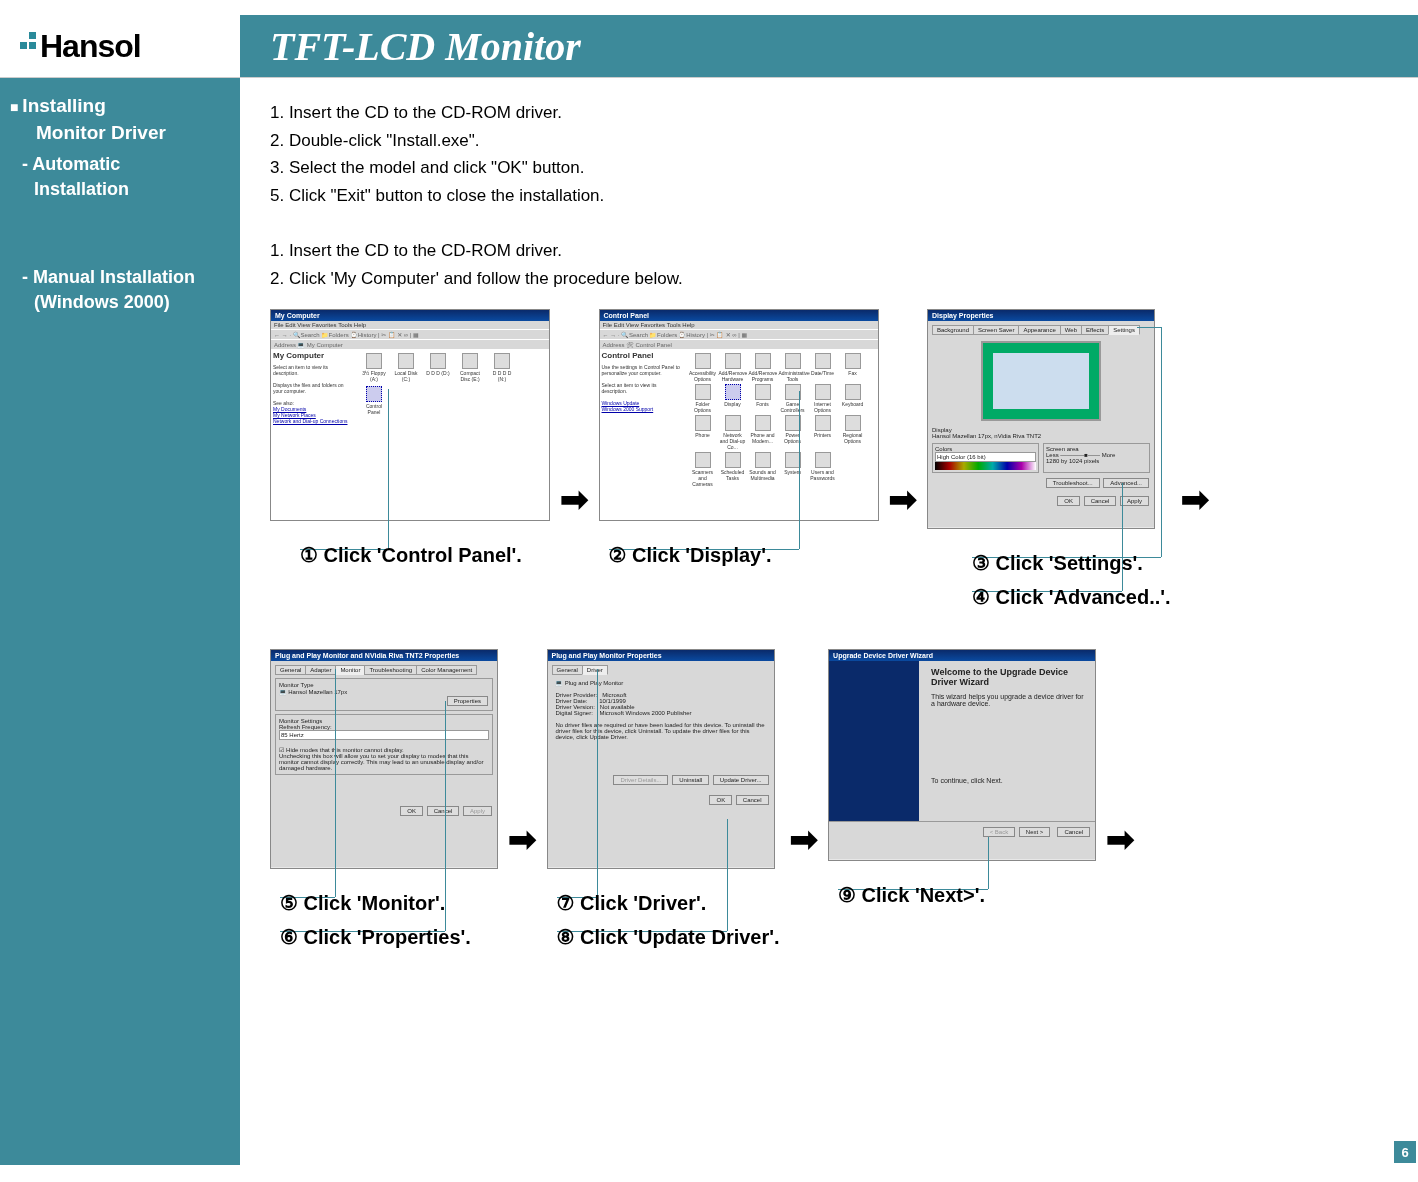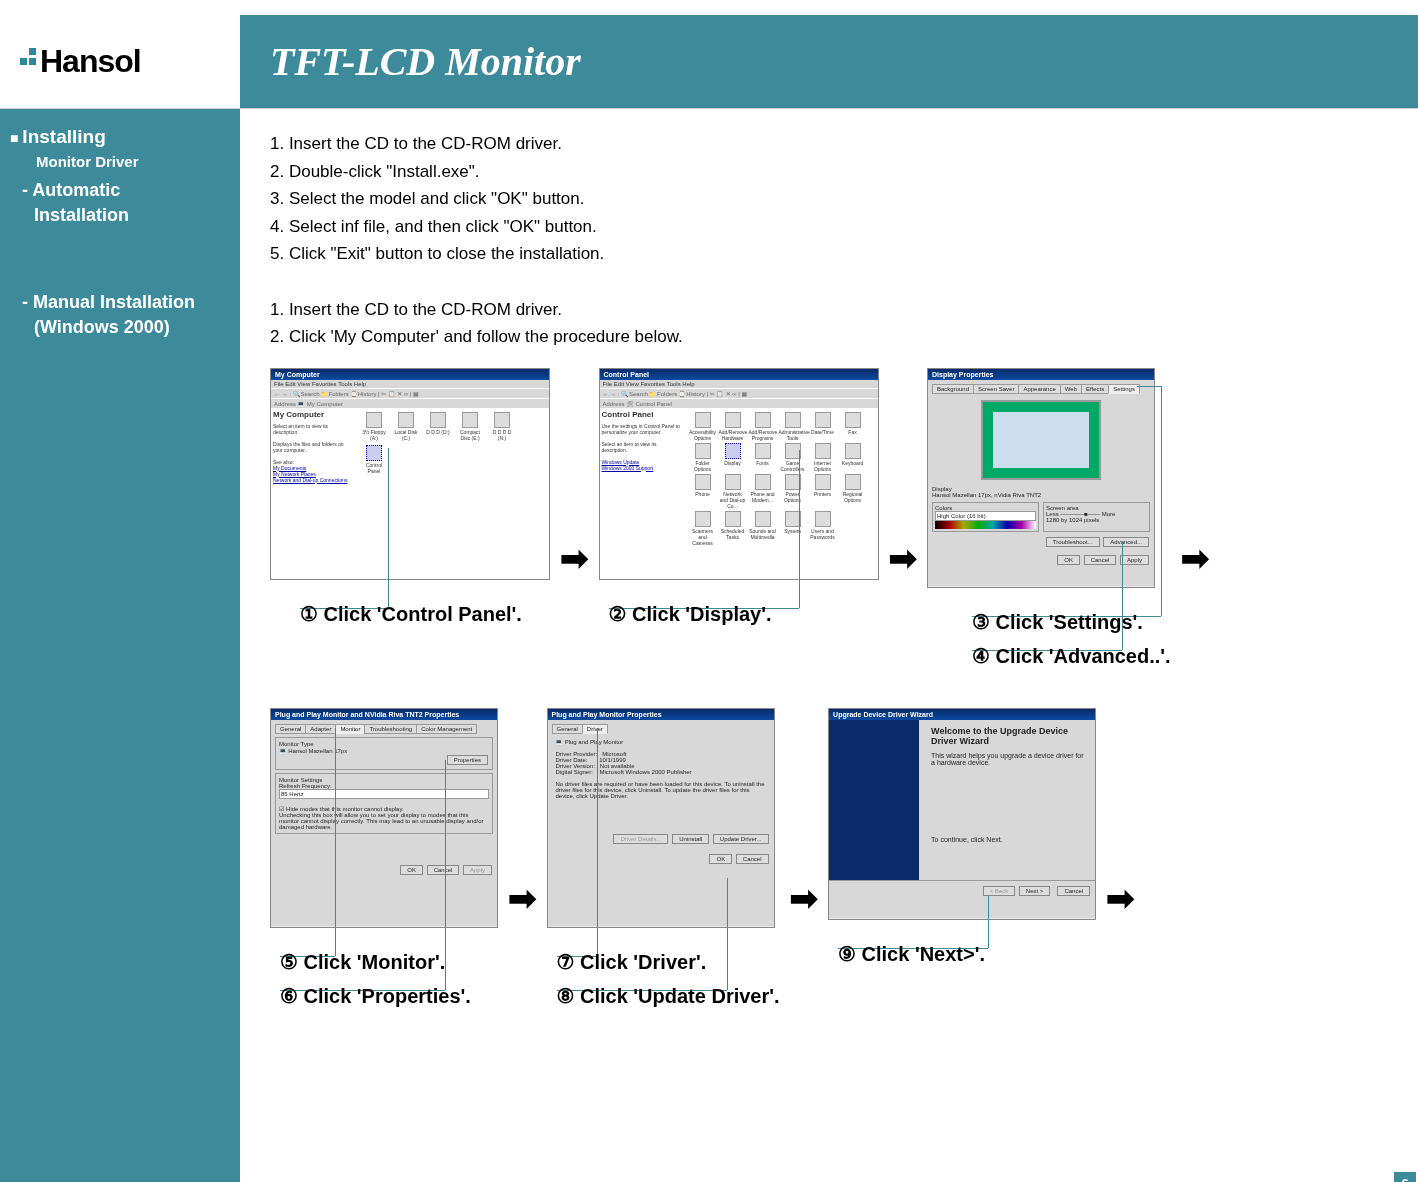--- a/index.html
+++ b/index.html
@@ -6,21 +6,21 @@
   body {
     font-family: Arial, Helvetica, sans-serif;
     background: #ffffff;
     color: #000;
     width: 1418px;
     height: 1182px;
     position: relative;
   }
   .top-bar {
     display: flex;
-    height: 109px;
+    height: 78px;
     border-bottom: 1px solid #ccc;
     padding-top: 15px;
   }
   .logo-cell {
     width: 240px;
     background: #fff;
     display: flex;
     align-items: center;
     padding-left: 20px;
   }
@@ -67,21 +67,21 @@
   .sidebar {
     width: 240px;
     background: #3d8a9a;
     color: #fff;
     padding: 15px 10px;
     font-size: 18px;
     line-height: 1.4;
   }
   .sidebar .sec1 { font-weight: bold; font-size: 19px; }
   .sidebar .sec1::before { content: '■ '; font-size: 14px; }
-  .sidebar .indent { padding-left: 26px; font-weight: bold; font-size: 15px; }
+  .sidebar .indent { padding-left: 26px; font-weight: bold; font-size: 19px; }
   .sidebar .sub { margin-top: 4px; font-weight: bold; font-size: 18px; }
   .sidebar .sub .dash { padding-left: 12px; }
   .sidebar .subline { padding-left: 24px; font-weight: bold; font-size: 18px; }
   .content {
     flex: 1;
     padding: 20px 18px 10px 30px;
     font-size: 17px;
     position: relative;
     border-radius: 26px;
   }
@@ -188,21 +188,20 @@
       <div class="dash">- Manual Installation</div>
     </div>
     <div class="subline">(Windows 2000)</div>
   </div>
 
   <div class="content">
     <div class="steps">
       <p>1. Insert the CD to the CD-ROM driver.</p>
       <p>2. Double-click "Install.exe".</p>
       <p>3. Select the model and click "OK" button.</p>
-      <p>4. Select inf file, and then click "OK" button.</p>
       <p>5. Click "Exit" button to close the installation.</p>
     </div>
 
     <div class="steps steps2">
       <p>1. Insert the CD to the CD-ROM driver.</p>
       <p>2. Click 'My Computer' and follow the procedure below.</p>
     </div>
 
     <div class="row">
 

